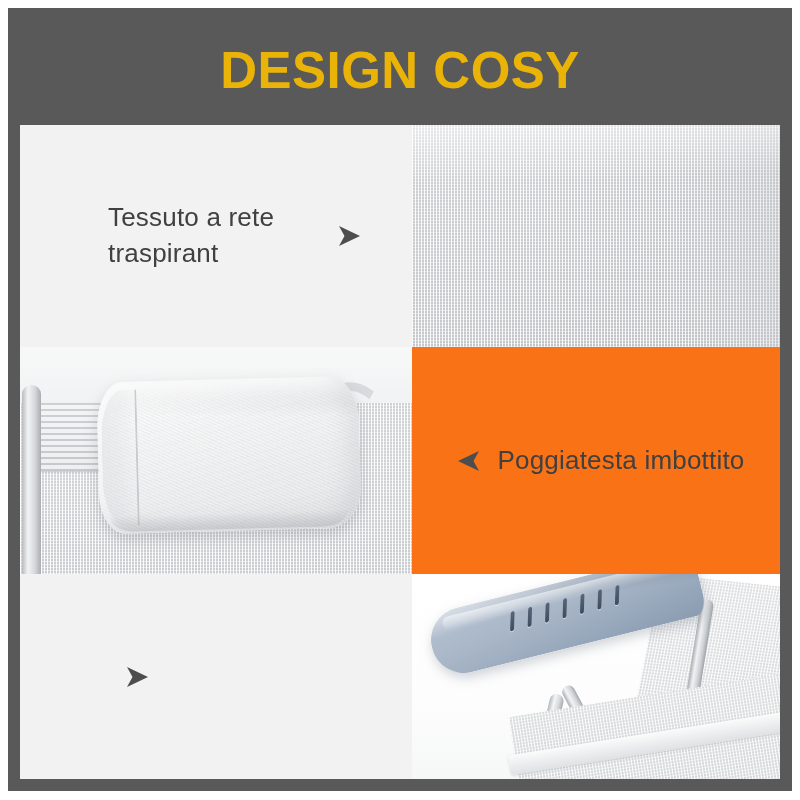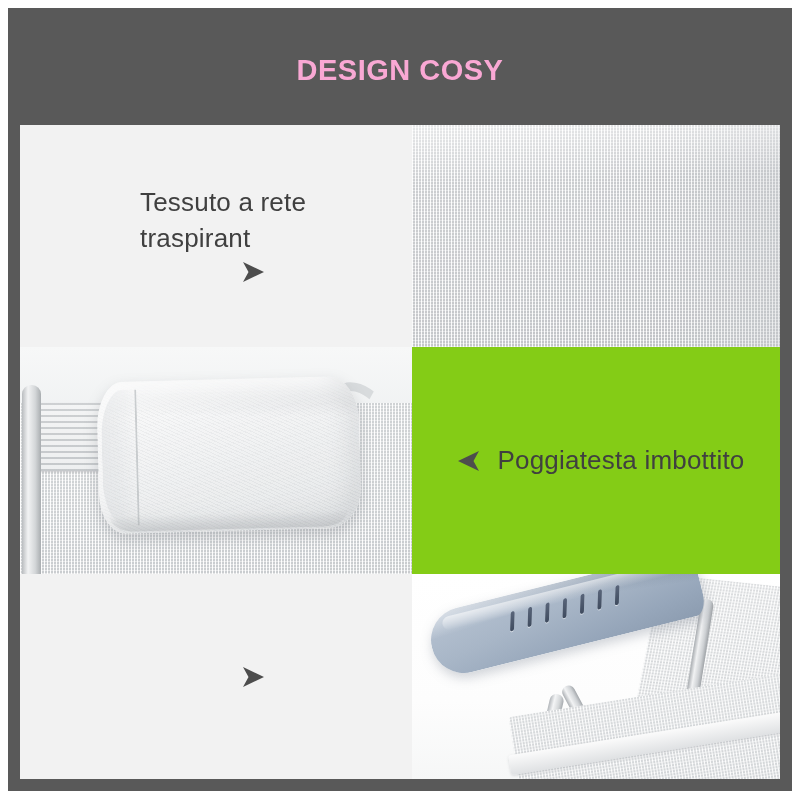--- a/index.html
+++ b/index.html
@@ -38,22 +38,22 @@
   
   #header {
     flex: 0 0 105px;
     background: #595959;
     display: flex;
     align-items: center;
     justify-content: center;
     position: relative;
   }
   #header-title {
-    color: #f9a8d4;
-    font-size: 29px;
+    color: #eab308;
+    font-size: 51px;
     font-weight: bold;
     letter-spacing: 0.5px;
     line-height: 1;
     white-space: nowrap;
     margin-top: -4px;
   }
 
   
   #grid {
     flex: 1 1 auto;
@@ -78,30 +78,30 @@
     flex: 0 0 392px;
     display: flex;
     align-items: center;
     box-sizing: border-box;
   }
   .cell-photo {
     flex: 1 1 auto;
   }
 
   .bg-light { background: #f2f2f2; }
-  .bg-white { background: #84cc16; }
+  .bg-white { background: #f97316; }
 
   
   .label-wrap {
     display: flex;
     align-items: center;
     width: 100%;
     box-sizing: border-box;
   }
-  .label-wrap.ltr { padding: 0 28px 0 88px; flex-direction: column; }
+  .label-wrap.ltr { padding: 0 28px 0 88px; }
   .label-wrap.rtl { padding: 0 30px 0 42px; }
 
   .feature-label {
     color: #404040;
     font-size: 26px;
     line-height: 1.38;
     letter-spacing: 0.2px;
   }
   .label-wrap.ltr .feature-label {
     flex: 1 1 auto;

